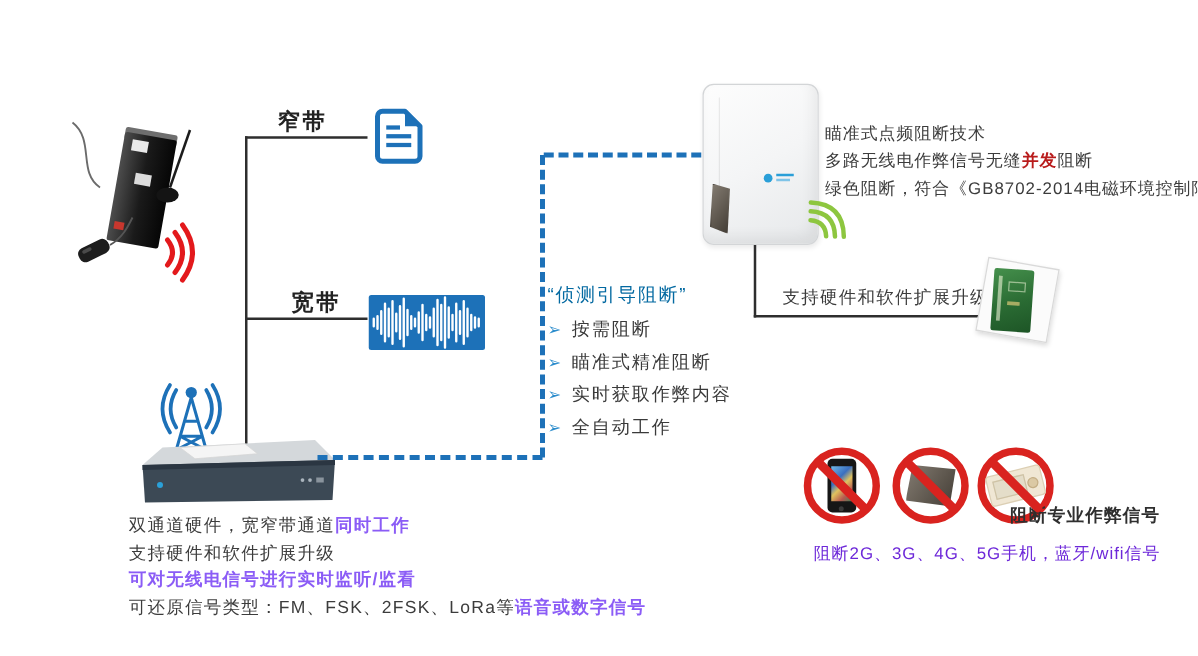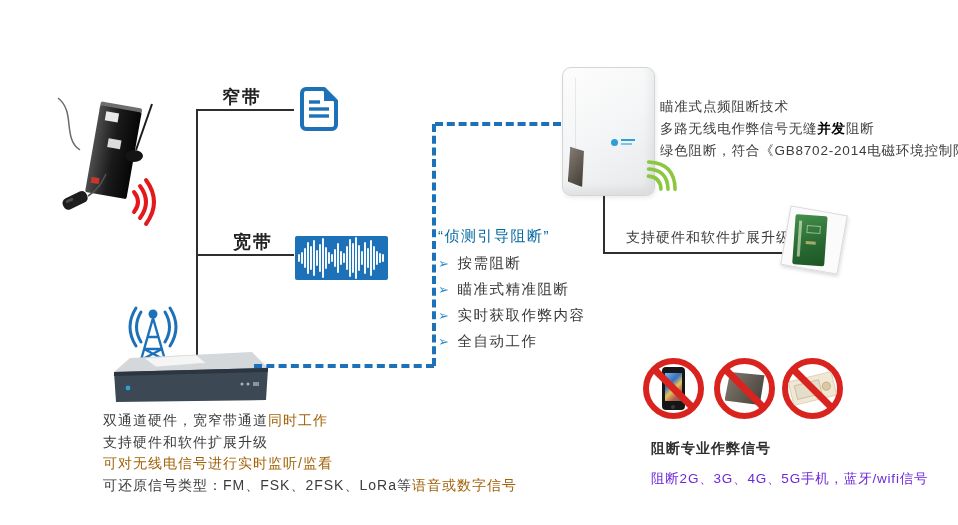--- a/index.html
+++ b/index.html
@@ -28,21 +28,21 @@
             box-shadow:inset -4px -6px 10px rgba(0,0,0,0.06), 1px 2px 4px rgba(0,0,0,0.08); }
   .jammer .seam { position:absolute; left:12px; top:10px; bottom:10px; width:1px; background:rgba(0,0,0,0.07); }
   .jammer .panel { position:absolute; left:5px; bottom:8px; width:16px; height:40px; border:1px solid rgba(0,0,0,0.08); border-radius:2px; }
   .jammer .logo { position:absolute; left:48px; top:70px; width:26px; height:10px; }
   .jammer .logo .dot { position:absolute; left:0; top:1px; width:7px; height:7px; border-radius:50%; background:#2a9fd8; }
   .jammer .logo .l1 { position:absolute; left:10px; top:1px; width:14px; height:2px; background:#2a9fd8; }
   .jammer .logo .l2 { position:absolute; left:10px; top:5px; width:11px; height:2px; background:#7fc4e8; }
 
   
   .txt { position:absolute; font-size:13.5px; line-height:22px; letter-spacing:0.8px; color:#3c3c3c; white-space:nowrap; }
-  .txt .hl { color:#000000; font-weight:bold; }
+  .txt .hl { color:#b91c1c; font-weight:bold; }
   .upgrade { position:absolute; left:598px; top:229px; font-size:14px; letter-spacing:1px; color:#3c3c3c; white-space:nowrap; }
 
   .detect { position:absolute; left:410px; top:227px; }
   .detect .title { font-size:15px; letter-spacing:1.5px; color:#0369a1; margin-bottom:8px; }
   .detect .row { display:flex; align-items:center; margin-top:7px; font-size:14.5px; letter-spacing:1.5px; color:#3a3a3a; }
   .detect .arr { color:#2b8ccc; font-weight:bold; margin-right:7px; font-size:13px; }
 
   
   .nosign { position:absolute; width:61px; height:61px; border-radius:50%;
             border:6px solid #d9231f; background:#fff; }
@@ -56,27 +56,27 @@
   .phone .home { position:absolute; left:9px; bottom:1.5px; width:4px; height:4px; border-radius:50%; background:#3a3a3a; }
 
   .panel { width:40px; height:33px; background:linear-gradient(125deg,#847c72 0%,#5d564d 60%,#433d36 100%);
            clip-path:polygon(14% 0%, 100% 10%, 88% 100%, 0% 86%); }
 
   .recvr { width:45px; height:25px; background:#f0e7d4; border:1px solid #dccfb4; border-radius:3px;
            position:relative; transform:rotate(-14deg); }
   .recvr .disp { position:absolute; left:4px; top:4px; width:26px; height:15px; background:#e4ddc9; border:1px solid #cfc3a6; }
   .recvr .knob { position:absolute; right:3px; top:8px; width:9px; height:9px; border-radius:50%; background:#dbc9a4; border:1px solid #c4ae85; }
 
-  .blocked { position:absolute; left:623px; top:440px; }
+  .blocked { position:absolute; left:623px; top:404px;text-align:right; }
   .blocked .t { font-size:14px; font-weight:bold; color:#2f2f2f; letter-spacing:1px; margin-bottom:9px; }
   .blocked p { font-size:13.5px; letter-spacing:0.8px; color:#6d28d9; line-height:23px; white-space:nowrap; }
 
   .features { position:absolute; left:75px; top:410px; }
   .features p { font-size:14px; letter-spacing:1px; line-height:21.5px; color:#3c3c3c; white-space:nowrap; }
-  .features .hl { color:#a16207; font-weight:normal; }
+  .features .hl { color:#8b5cf6; font-weight:bold; }
 
   
   .pcb { position:absolute; left:757px; top:210px; width:58px; height:60px; background:#fbfbfb;
          border:1px solid #d9d9d9; box-shadow:1px 2px 4px rgba(0,0,0,0.15); transform:rotate(10deg); }
   .pcb .board { position:absolute; left:8px; top:5px; width:32px; height:50px; transform:rotate(-6deg);
                 background:linear-gradient(160deg,#45904c 0%,#2a6b33 55%,#1d5526 100%); border-radius:2px; }
   .pcb .board .trace1 { position:absolute; left:4px; top:6px; width:3px; height:36px; background:rgba(255,255,230,0.55); }
   .pcb .board .trace2 { position:absolute; left:12px; top:10px; width:14px; height:8px; border:1px solid rgba(255,255,230,0.5); }
   .pcb .board .trace3 { position:absolute; left:12px; top:26px; width:10px; height:3px; background:rgba(220,200,120,0.7); }
 

